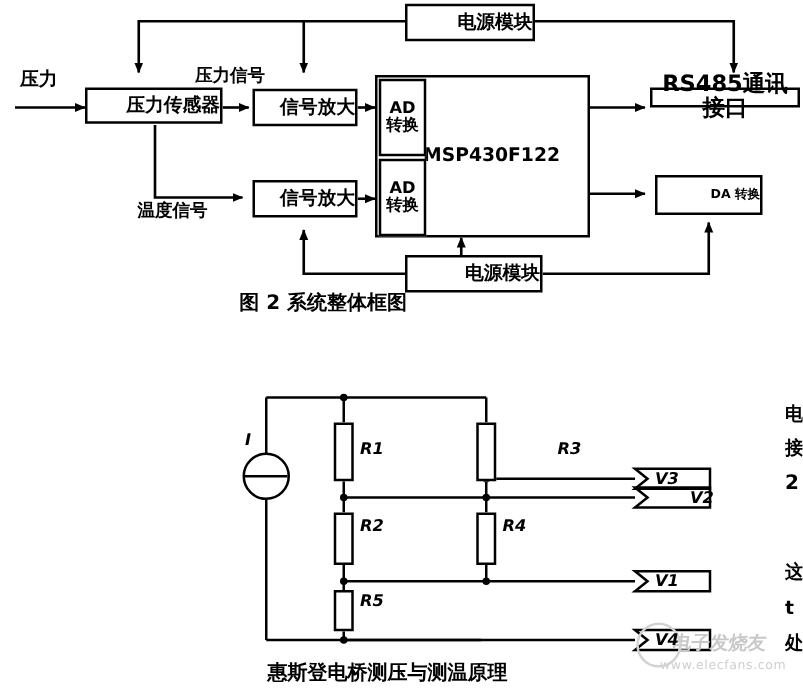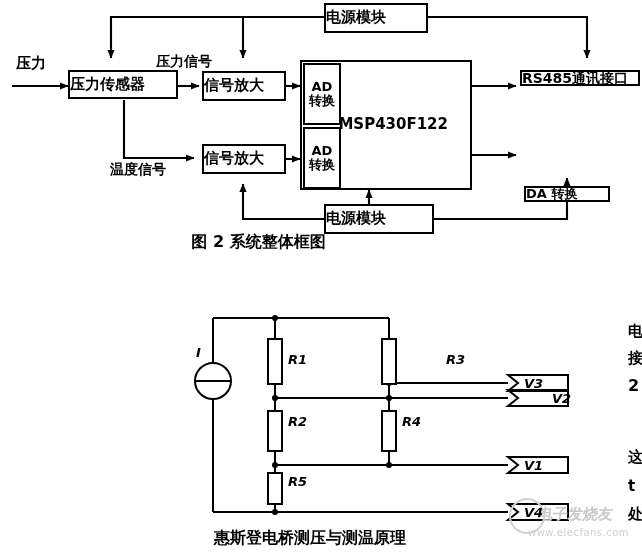--- a/index.html
+++ b/index.html
@@ -27,21 +27,21 @@
     width: 642px;
     height: 558px;
   }
   .blk {
     position: absolute;
     box-sizing: border-box;
     border: 2px solid #000;
     background: #fff;
     display: flex;
     align-items: center;
-    justify-content: flex-start;
+    justify-content: flex-end;
     font-weight: bold;
     letter-spacing: 0px;
     line-height: 1.05;
     text-align: center;
     z-index: 3;
   }
   .blk span { display: block; }
   .cjk { font-family: "DejaVu Sans", "Liberation Sans", sans-serif; }
   .lbl {
     position: absolute;
@@ -170,25 +170,25 @@
   <div class="blk cjk" style="left:303px; top:63px; width:38px; height:62px; flex-direction:column; font-size:13px; justify-content:center;">
     <span>AD</span>
     <span>转换</span>
   </div>
 
   <div class="blk cjk" style="left:303px; top:127px; width:38px; height:62px; flex-direction:column; font-size:13px; justify-content:center;">
     <span>AD</span>
     <span>转换</span>
   </div>
 
-  <div class="blk cjk" style="left:520px; top:70px; width:120px; height:16px; font-size:14px;">
+  <div class="blk cjk" style="left:520px; top:70px; width:120px; height:16px; font-size:18px;">
     <span>RS485通讯接口</span>
   </div>
 
-  <div class="blk cjk" style="left:524px; top:140px; width:86px; height:16px; font-size:13px;margin-top:46px;">
+  <div class="blk cjk" style="left:524px; top:140px; width:86px; height:32px; font-size:10px;">
     <span>DA 转换</span>
   </div>
 
   <div class="blk cjk" style="left:324px; top:204px; width:110px; height:30px; font-size:15px;">
     <span>电源模块</span>
   </div>
 
   <div class="caption cjk" style="left:0px; top:232px; width:517px; font-size:16px;">图 2  系统整体框图</div>
 
   <svg class="layer" style="z-index:1;">

